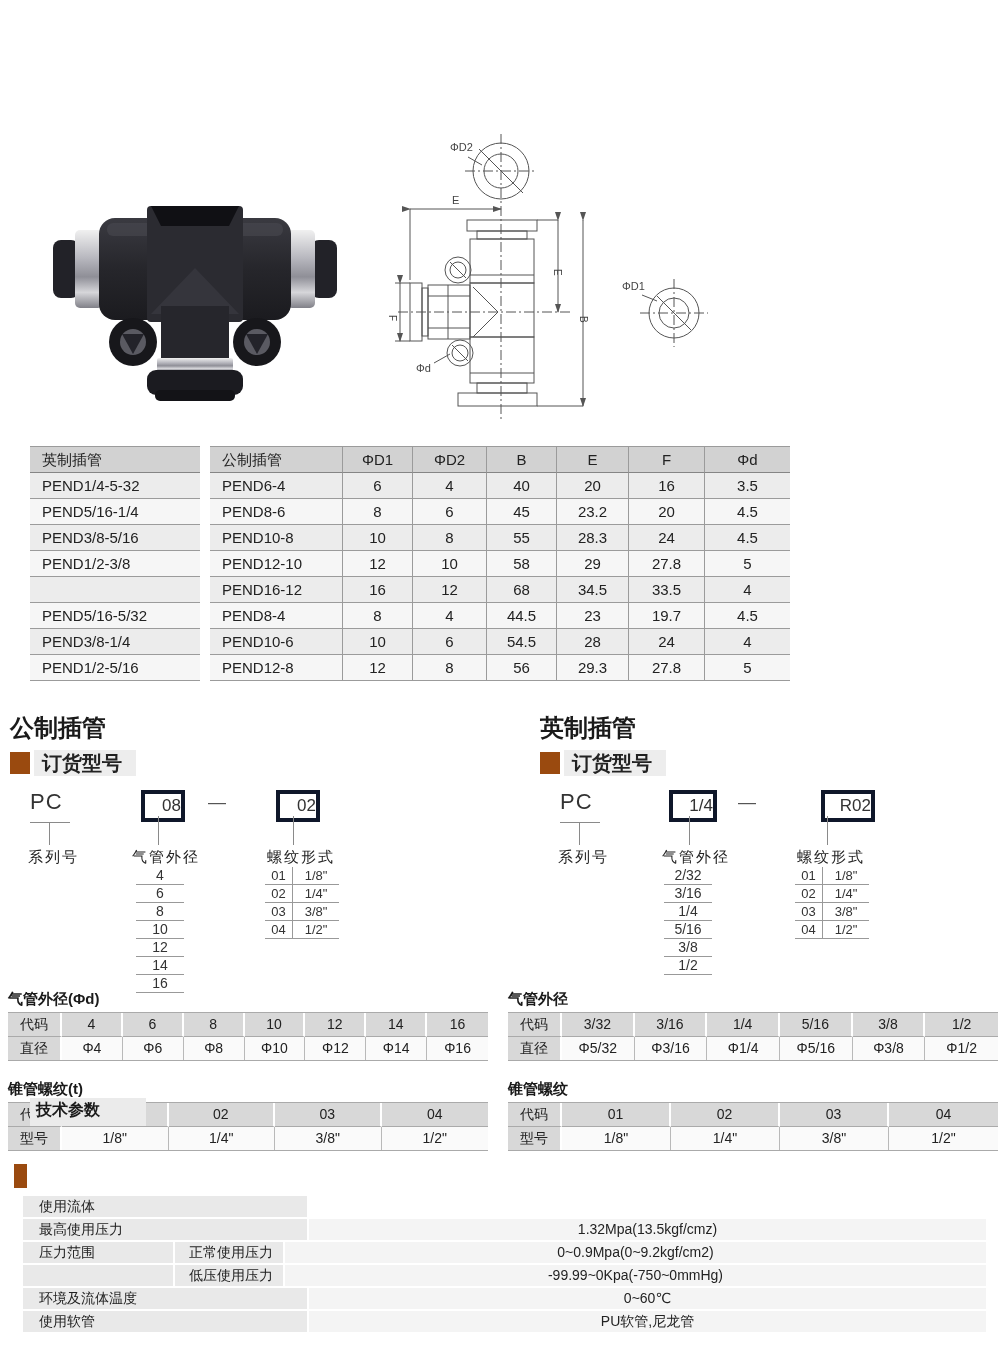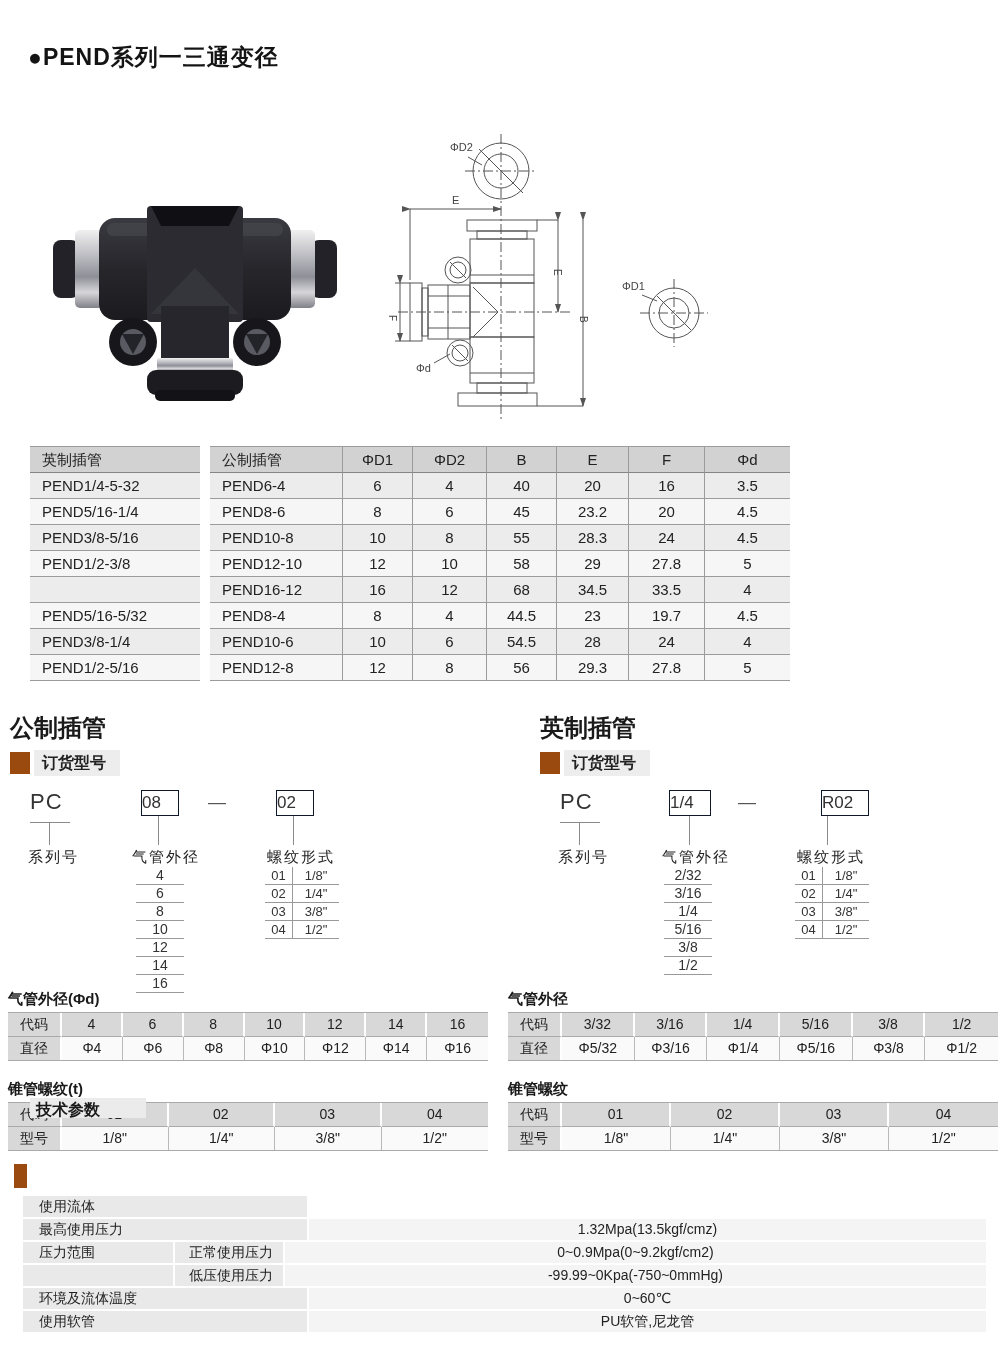--- a/index.html
+++ b/index.html
@@ -16,25 +16,25 @@
   .spec-grid .cell{height:25px;line-height:25px;font-size:15px;text-align:center;
                    border-bottom:1px solid #9b9b9b;background:#ececec;color:#222;}
   .spec-grid .cell.h{background:#d2d2d2;border-top:1px solid #9b9b9b;border-bottom:1px solid #858585;}
   .spec-grid .cell.alt{background:#f6f6f6;}
   .spec-grid .cell.left{text-align:left;padding-left:12px;}
   .spec-grid .cell.v{border-left:1px solid #9b9b9b;}
   .spec-grid .cell.gap{background:#fff;border:none;}
 
   
   .sec-head{font-size:24px;font-weight:bold;color:#1a1a1a;}
-  .order-strip{background:#ededed;height:26px;line-height:26px;font-size:16px;font-weight:bold;
+  .order-strip{background:#ededed;height:26px;line-height:26px;font-size:20px;font-weight:bold;
                padding:0 14px 0 8px;color:#222;}
   .brown-sq{background:#9a4a0f;}
   .pc-text{font-size:22px;color:#333;letter-spacing:1px;}
-  .code-box{border:1px solid #0f172a;text-align:left;font-size:17px;line-height:24px;height:24px;color:#333;background:#fff;}
+  .code-box{border:4px solid #0f172a;text-align:right;font-size:17px;line-height:24px;height:24px;color:#333;background:#fff;}
   .dash{font-size:18px;color:#555;}
   .conn{background:#8a8a8a;}
   .small-lab{font-size:15px;color:#222;letter-spacing:2px;}
   .opt-list .item{width:48px;text-align:center;font-size:14px;color:#333;
                   border-bottom:1px solid #999;padding:1px 0;height:15px;line-height:15px;}
   .thr-grid{display:grid;grid-template-columns:28px 46px;}
   .thr-grid .tc{height:17px;line-height:17px;font-size:13px;text-align:center;color:#333;
                 border-bottom:1px solid #999;}
   .thr-grid .tc.c0{border-right:1px solid #999;}
 
@@ -64,21 +64,20 @@
   .t-value{flex:1;background:#f4f4f4;font-size:14px;line-height:21px;height:21px;
            text-align:center;margin-left:2px;color:#222;}
 
   svg text{font-family:"Liberation Sans","DejaVu Sans",sans-serif;}
 </style>
 </head>
 <body>
 
 <div class="page">
 
-  <div class="abs title">●PEND系列一三通变径</div>
 
   <svg class="abs" style="left:45px;top:182px;" width="300" height="220" viewBox="0 0 300 220">
     <defs>
       <linearGradient id="metal" x1="0" y1="0" x2="0" y2="1">
         <stop offset="0" stop-color="#f0f0f0"></stop>
           <stop offset="0.35" stop-color="#b9b9c0"></stop>
         <stop offset="0.6" stop-color="#8f8f97"></stop>
           <stop offset="0.8" stop-color="#d6d6da"></stop>
         <stop offset="1" stop-color="#808088"></stop>
       </linearGradient>
@@ -391,21 +390,21 @@
       <div class="cc r1">03</div>
       <div class="cc r1 last">04</div>
       <div class="cc r2 lab">型号</div>
       <div class="cc r2">1/8"</div>
       <div class="cc r2">1/4"</div>
       <div class="cc r2">3/8"</div>
       <div class="cc r2 last">1/2"</div>
     </div>
 
   <div class="abs brown-sq" style="left:14px;top:1164px;width:13px;height:24px;"></div>
-  <div class="abs" style="left:30px;top:1098px;width:116px;height:20px;background:#ebebeb;">
+  <div class="abs" style="left:30px;top:1098px;width:116px;height:28px;background:#ebebeb;">
     <div class="tech-head" style="padding-left:6px;">技术参数</div>
   </div>
   <div class="abs tech-table">
       <div class="t-row">
         <div class="t-label">使用流体</div>
       </div>
       <div class="t-row">
         <div class="t-label">最高使用压力</div>
         <div class="t-value">1.32Mpa(13.5kgf/cmz)</div>
       </div>

